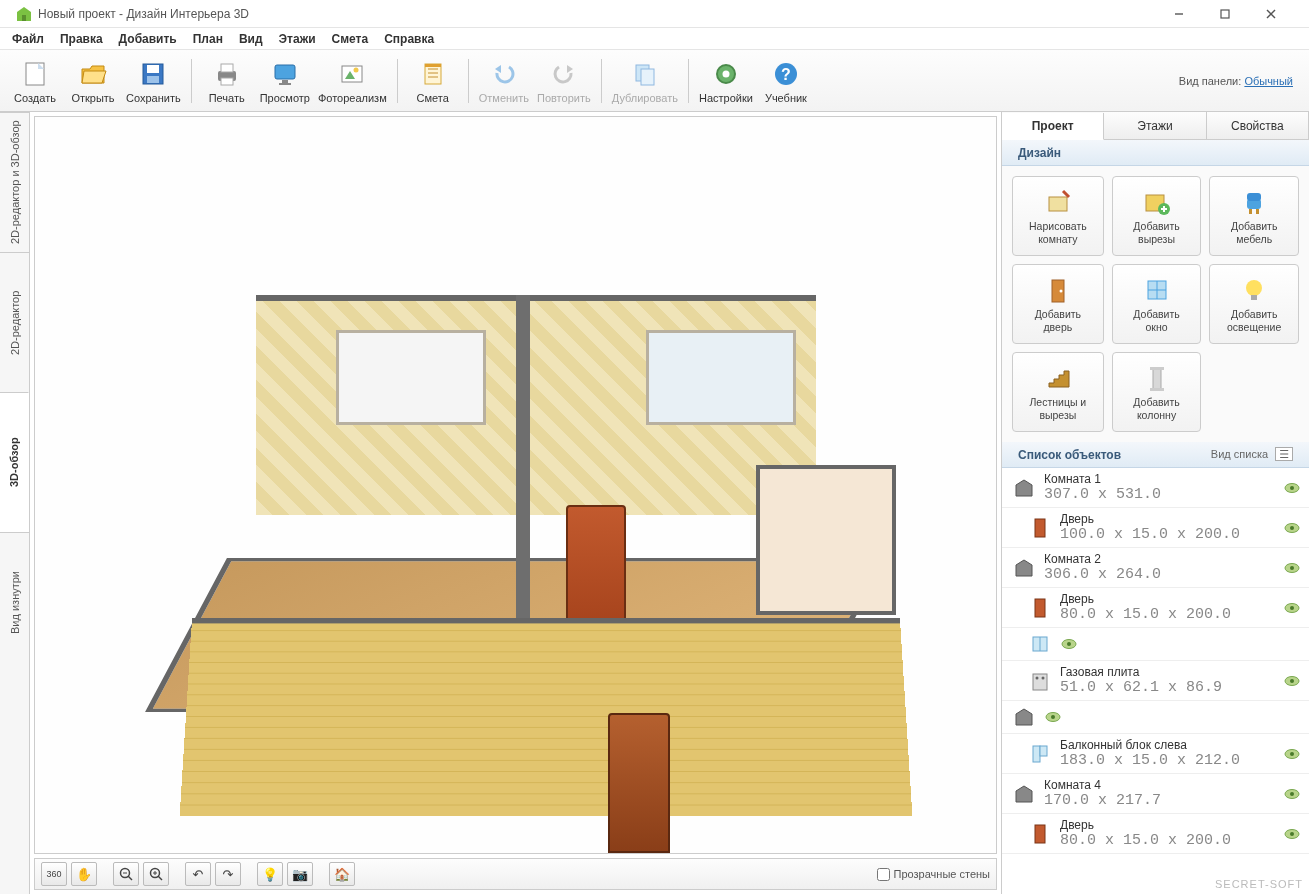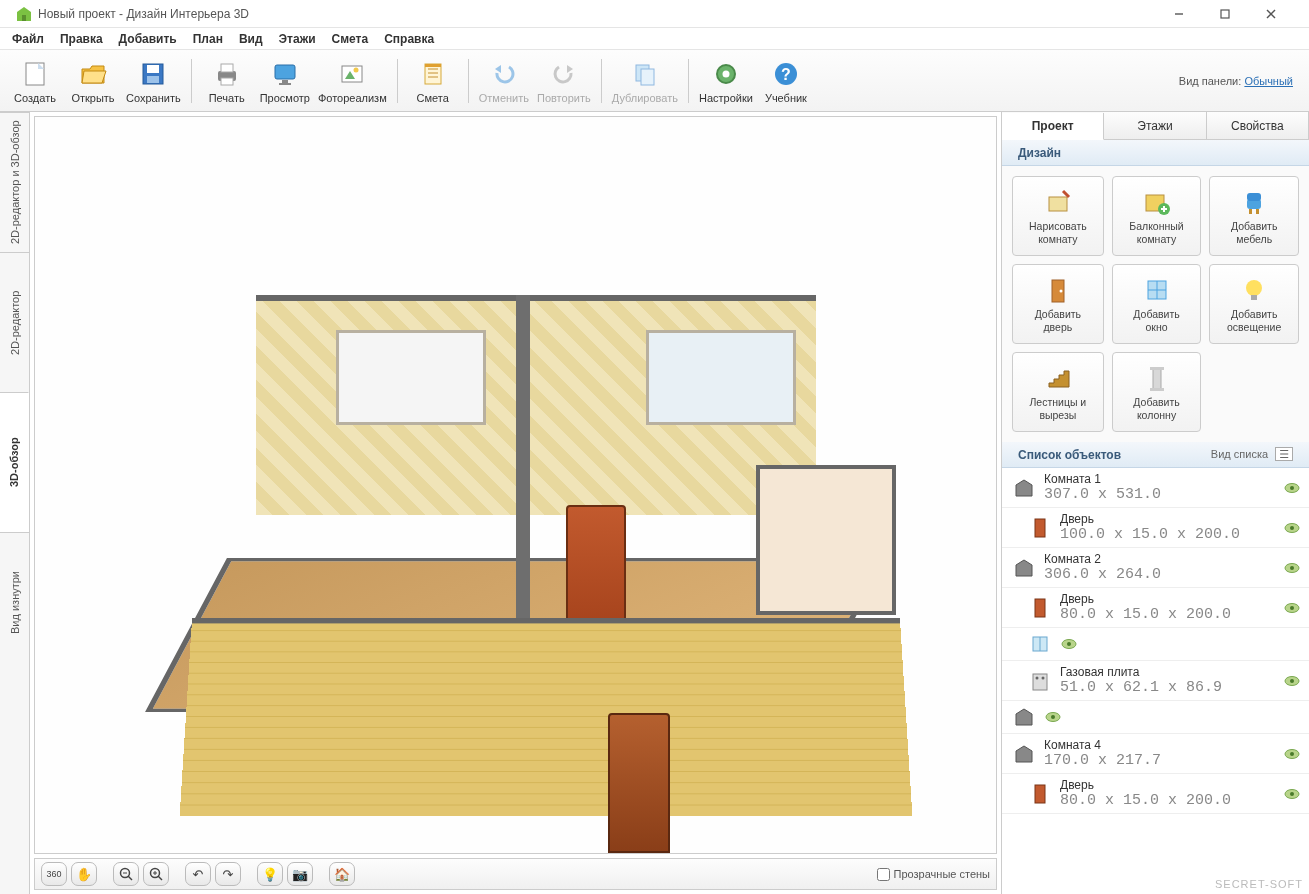--- a/index.html
+++ b/index.html
@@ -27,21 +27,21 @@
 .toolbar .panel-view a { color: #2a6fb5; text-decoration: underline; }
 
 
 .main { display: flex; height: 782px; }
 .vtabs { width: 30px; display: flex; flex-direction: column; border-right: 1px solid #ccc; background: #f6f6f6; }
 .vtab { flex: 0 0 auto; height: 140px; display: flex; align-items: center; justify-content: center; border-bottom: 1px solid #ccc; font-size: 11px; color: #555; background: #f6f6f6; cursor: pointer; writing-mode: vertical-rl; transform: rotate(180deg); }
 .vtab.active { background: #fff; font-weight: 600; color: #333; border-left: 1px solid #fff; }
 .canvas-wrap { flex: 1; position: relative; display: flex; flex-direction: column; }
 .canvas { flex: 1; background: #fefefe; border: 1px solid #ccc; margin: 4px; display: flex; align-items: center; justify-content: center; overflow: hidden; }
 .canvas-toolbar { height: 32px; margin: 0 4px 4px 4px; border: 1px solid #ccc; display: flex; align-items: center; padding: 0 6px; gap: 4px; background: linear-gradient(#fdfdfd,#f0f0f0); }
-.cbtn { width: 26px; height: 24px; border: 1px solid #bbb; border-radius: 7px; background: linear-gradient(#fff,#e8e8e8); display: flex; align-items: center; justify-content: center; font-size: 13px; color: #444; cursor: pointer; }
+.cbtn { width: 26px; height: 24px; border: 1px solid #bbb; border-radius: 2px; background: linear-gradient(#fff,#e8e8e8); display: flex; align-items: center; justify-content: center; font-size: 13px; color: #444; cursor: pointer; }
 .canvas-toolbar .cspacer { flex: 1; }
 .canvas-toolbar .chk { display: flex; align-items: center; gap: 4px; font-size: 11px; color: #555; }
 
 
 .rpanel { width: 308px; border-left: 1px solid #ccc; display: flex; flex-direction: column; background: #fafafa; }
 .rtabs { display: flex; height: 28px; border-bottom: 1px solid #ccc; }
 .rtab { flex: 1; display: flex; align-items: center; justify-content: center; font-size: 12px; border-right: 1px solid #ccc; background: linear-gradient(#fdfdfd,#eee); cursor: pointer; }
 .rtab.active { background: #fff; font-weight: 600; border-bottom: 1px solid #fff; position: relative; top: 1px; }
 .section-head { height: 26px; display: flex; align-items: center; padding: 0 16px; background: linear-gradient(#f3f7fb,#e0ebf5); border-bottom: 1px solid #c5d6e6; font-weight: 600; color: #3a5a7a; font-size: 12px; }
 .section-head .sh-right { flex: 1; text-align: right; font-weight: 400; color: #666; font-size: 11px; }
@@ -328,21 +328,21 @@
       </div>
       <div class="dbtn">
         <span class="dicon">
             <svg width="30" height="30">
               <rect x="4" y="8" width="18" height="16" fill="#f0d060" stroke="#b89040"></rect>
               <circle cx="22" cy="22" r="6" fill="#5cb85c"></circle>
               <line x1="19" y1="22" x2="25" y2="22" stroke="#fff" stroke-width="2"></line>
               <line x1="22" y1="19" x2="22" y2="25" stroke="#fff" stroke-width="2"></line>
             </svg>
           </span>
-        <span>Балконный комнату</span>
+        <span>Добавить вырезы</span>
       </div>
       <div class="dbtn">
         <span class="dicon">
             <svg width="30" height="30">
               <rect x="8" y="12" width="14" height="10" rx="3" fill="#4da3e0"></rect>
               <rect x="8" y="6" width="14" height="8" rx="3" fill="#3b8fd6"></rect>
               <rect x="10" y="22" width="3" height="5" fill="#c49030"></rect>
               <rect x="17" y="22" width="3" height="5" fill="#c49030"></rect>
             </svg>
           </span>
@@ -501,20 +501,37 @@
             <svg width="22" height="22">
               <polygon points="3,8 11,3 19,8 19,19 3,19" fill="#888" stroke="#555"></polygon>
             </svg>
           </span>
           <span class="oeye"><svg width="18" height="12">
               <ellipse cx="9" cy="6" rx="7" ry="4.5" fill="#b8d48a" stroke="#7aa850"></ellipse>
               <circle cx="9" cy="6" r="2" fill="#4a7a2a"></circle>
             </svg></span>
         </div>
         <div class="obj-item">
+          <span class="indent1"></span>
+          <span class="oicon">
+            <svg width="20" height="22">
+              <rect x="3" y="3" width="7" height="16" fill="#cde8f5" stroke="#6aa8cf"></rect>
+              <rect x="10" y="3" width="7" height="10" fill="#cde8f5" stroke="#6aa8cf"></rect>
+            </svg>
+          </span>
+          <span class="otext">
+            <div class="oname">Балконный блок слева</div>
+            <div class="odim">183.0 x 15.0 x 212.0</div>
+          </span>
+          <span class="oeye"><svg width="18" height="12">
+              <ellipse cx="9" cy="6" rx="7" ry="4.5" fill="#b8d48a" stroke="#7aa850"></ellipse>
+              <circle cx="9" cy="6" r="2" fill="#4a7a2a"></circle>
+            </svg></span>
+        </div>
+        <div class="obj-item">
           <span class="oicon">
             <svg width="22" height="22">
               <polygon points="3,8 11,3 19,8 19,19 3,19" fill="#888" stroke="#555"></polygon>
             </svg>
           </span>
           <span class="otext">
             <div class="oname">Комната 4</div>
             <div class="odim">170.0 x 217.7</div>
           </span>
           <span class="oeye"><svg width="18" height="12">

